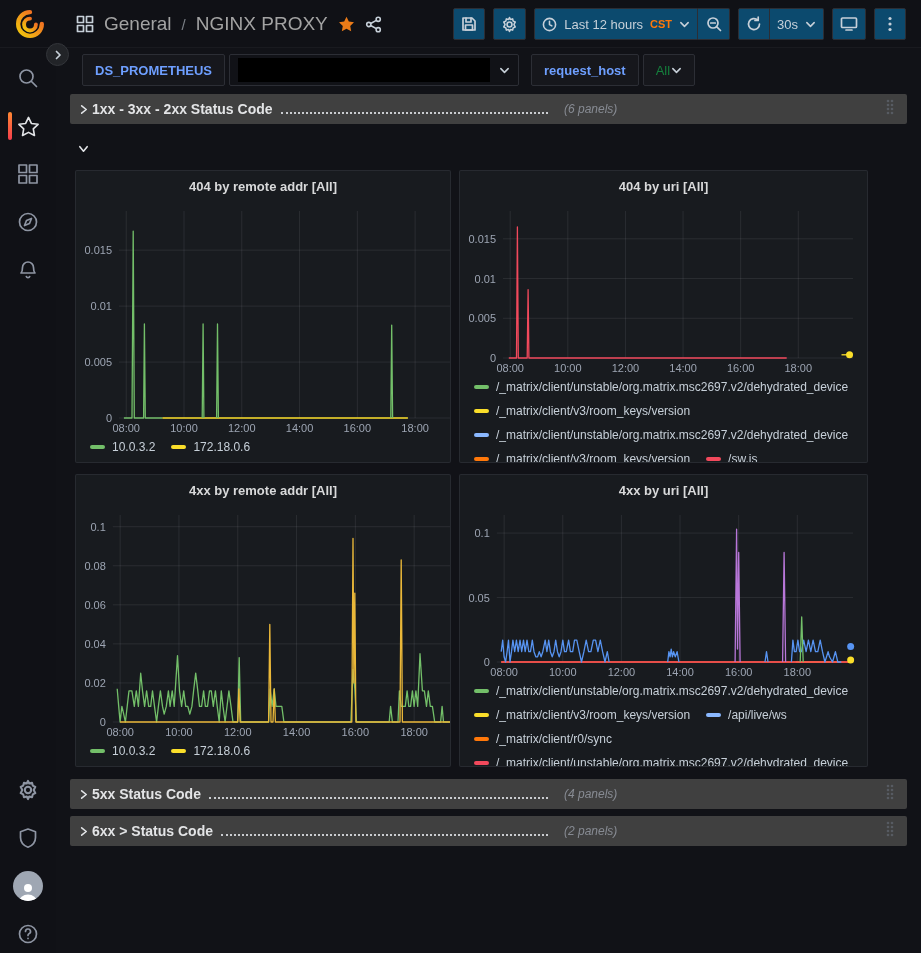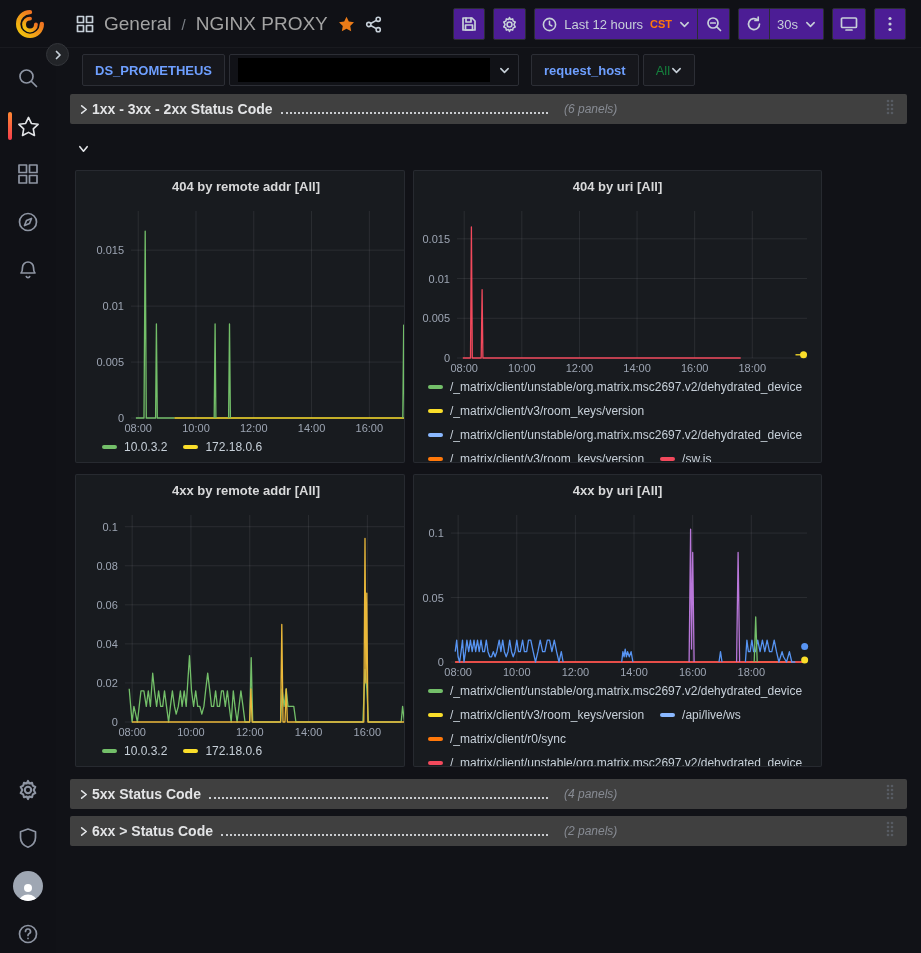--- a/index.html
+++ b/index.html
@@ -8,21 +8,21 @@
 
   
   .navbar { position:absolute; left:0; top:0; width:921px; height:48px;
     background:#101116; border-bottom:1px solid rgba(255,255,255,0.04);
     display:flex; align-items:center; }
   .logo { position:absolute; left:16px; top:10px; width:28px; height:28px; }
   .crumb { position:absolute; left:76px; top:0; height:48px; display:flex; align-items:center; gap:10px; }
   .crumb .seg { font-size:19px; color:#a3a3a3; }
   .crumb .sep { color:#7b8087; font-size:15px; }
   .nav-actions { position:absolute; right:15px; top:8px; display:flex; gap:8px; align-items:center; }
-  .nbtn { height:32px; min-width:32px; padding:0 7px; background:#4c1d95;
+  .nbtn { height:32px; min-width:32px; padding:0 7px; background:#0c4a6e;
     border:1px solid #2c2e35; border-radius:2px; display:flex; align-items:center;
     justify-content:center; gap:7px; color:#c7d0d9; font-size:13px; cursor:pointer; }
   .ngroup { display:flex; }
   .ngroup .nbtn { border-radius:0; border-left-width:0; }
   .ngroup .nbtn:first-child { border-radius:2px 0 0 2px; border-left-width:1px; }
   .ngroup .nbtn:last-child { border-radius:0 2px 2px 0; }
   .tz { color:#ff780a; font-weight:bold; font-size:11px; }
   .expand-toggle { position:absolute; left:46px; top:43px; width:23px; height:23px;
     border-radius:50%; background:#222428; border:1px solid #33353a; color:#c7d0d9;
     display:flex; align-items:center; justify-content:center; z-index:5; cursor:pointer; }
@@ -58,21 +58,21 @@
   .rt-box { width:458px; display:flex; align-items:baseline; }
   .rt { font-size:14px; font-weight:bold; color:#e3e4e6; white-space:nowrap; }
   .leader { flex:1; border-bottom:2px dotted #caccd0; margin:0 2px 4px 8px; height:1px; }
   .rcount { font-size:12px; font-style:italic; color:#878b93; margin-left:14px; white-space:nowrap; }
   .drag { margin-left:auto; margin-right:8px; opacity:.9; }
 
   
   .prow { position:absolute; left:19px; width:827px; height:293px; display:flex; gap:8px; }
   .panel { background:#181b1f; border:1px solid rgba(204,204,220,0.09); border-radius:2px;
     display:flex; flex-direction:column; overflow:hidden; }
-  .p-w1 { width:330px;padding-left:12px; } .p-w2 { width:409px; }
+  .p-w1 { width:376px; } .p-w2 { width:409px; }
   .ptitle { height:30px; display:flex; align-items:center; justify-content:center;
     font-size:13px; font-weight:bold; color:#d8d9da; flex:0 0 auto; cursor:pointer; }
   .chart { flex:1 1 auto; min-height:0; }
   .legend { flex:0 0 auto; display:flex; flex-wrap:wrap; column-gap:16px; row-gap:6px;
     padding:2px 2px 6px 14px; overflow:hidden; }
   .legend.clip { max-height:88px; padding-bottom:0; }
   .li { display:flex; align-items:center; gap:7px; white-space:nowrap; flex:0 0 auto;
     font-size:12px; color:#c7d0d9; line-height:18px; cursor:pointer; }
   .li i { width:15px; height:4px; border-radius:2px; display:inline-block; }
   svg.chartsvg text { font-family:"Liberation Sans", sans-serif; font-size:11px; fill:#9da5b3; }

